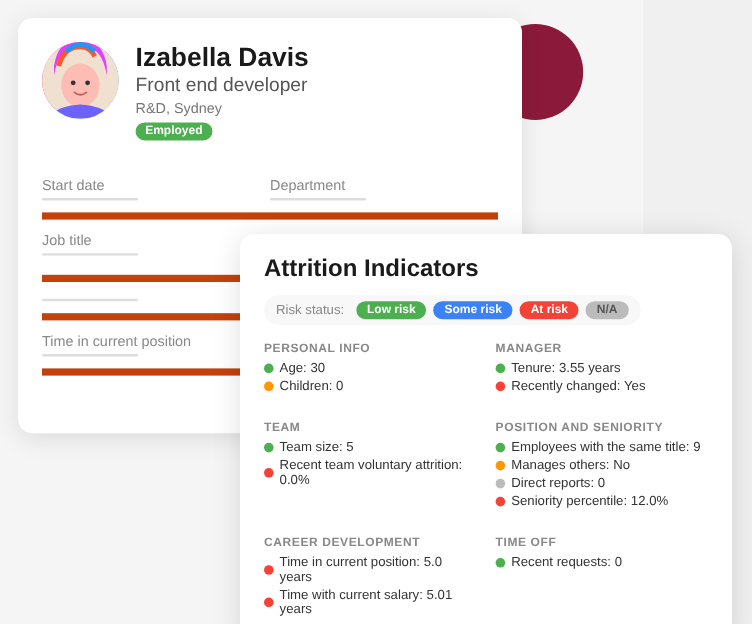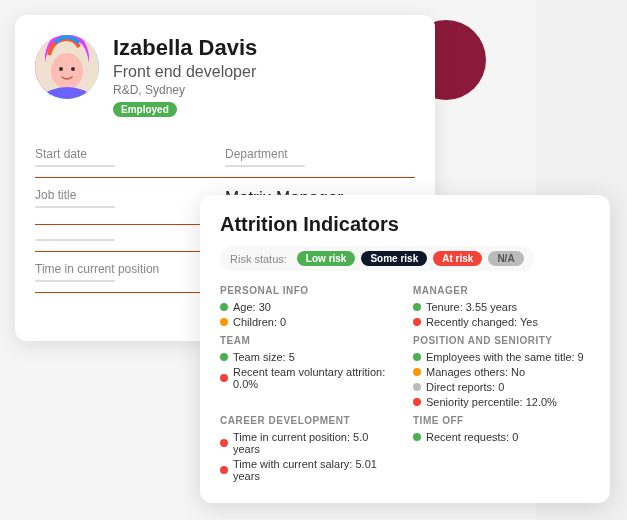--- a/index.html
+++ b/index.html
@@ -109,21 +109,21 @@
     }
 
     .profile-fields {
       display: grid;
       grid-template-columns: 1fr 1fr;
       gap: 0;
     }
 
     .field-item {
       padding: 10px 0;
-      border-bottom: 1px solid #c2410c;
+      border-bottom: 6px solid #c2410c;
     }
 
     .field-item:nth-child(odd) {
       padding-right: 20px;
     }
 
     .field-label {
       font-size: 12px;
       color: #888;
       margin-bottom: 4px;
@@ -204,28 +204,28 @@
     }
 
     .risk-badge {
       font-size: 10px;
       font-weight: 600;
       padding: 2px 9px;
       border-radius: 10px;
       color: white;
     }
     .risk-low { background: #4CAF50; }
-    .risk-some { background: #0f172a; }
+    .risk-some { background: #3b82f6; }
     .risk-at { background: #f44336; }
     .risk-na { background: #bbb; color: #555; }
 
     .indicators-grid {
       display: grid;
       grid-template-columns: 1fr 1fr;
-      gap: 4px 16px;
+      gap: 20px 16px;
     }
 
     .ind-section-title {
       font-size: 10px;
       font-weight: 700;
       color: #888;
       letter-spacing: 0.5px;
       text-transform: uppercase;
       margin-bottom: 5px;
     }

